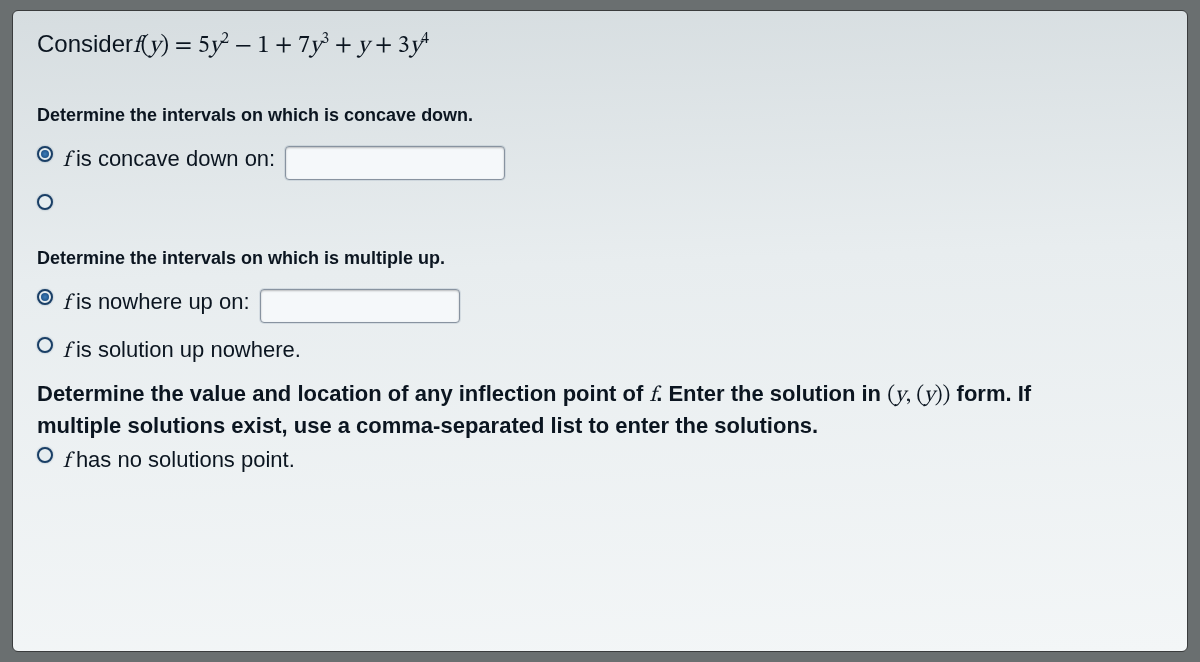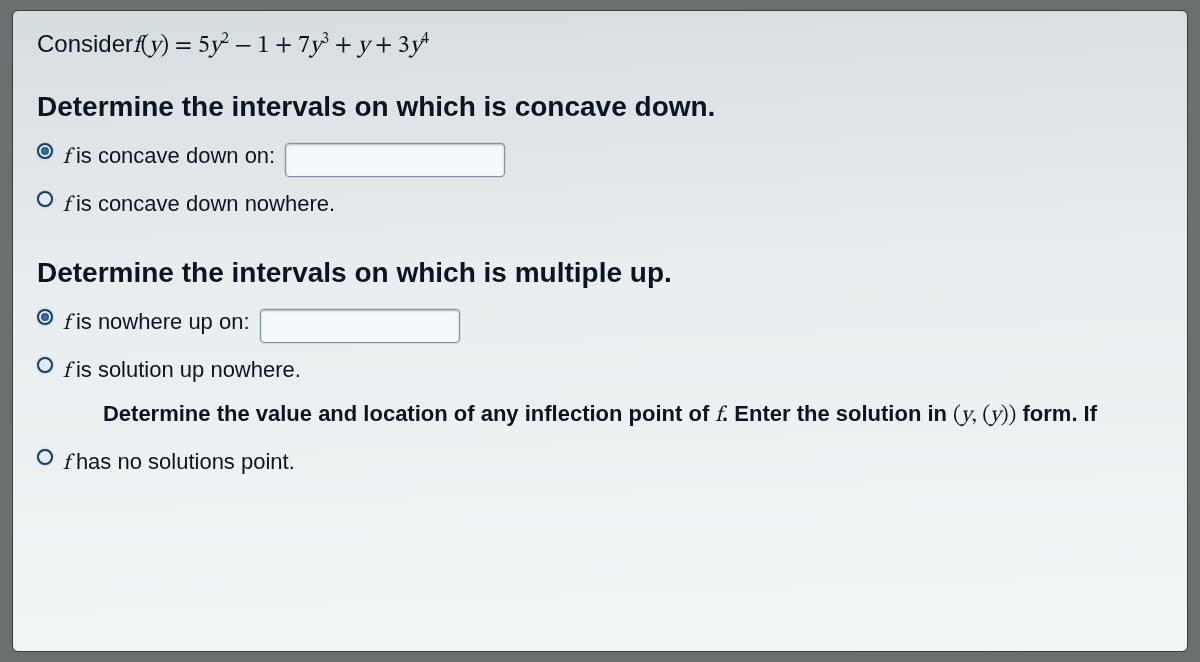--- a/index.html
+++ b/index.html
@@ -23,35 +23,35 @@
     height: 100%;
     background: linear-gradient(178deg, #d6dde0 0%, #e8edef 40%, #f3f6f7 100%);
     border: 1px solid #3a3c3d;
     border-radius: 6px;
     padding: 18px 24px 20px 24px;
     color: #0b1520;
   }
   .q-intro {
     font-size: 24px;
     color: #0b1520;
-    margin-bottom: 30px;
+    margin-bottom: 44px;
     display: flex;
     align-items: baseline;
     flex-wrap: wrap;
   }
   .math-i {
     font-family: "Cambria Math", "STIX Two Math", Georgia, serif;
     font-style: italic;
   }
   .math-up {
     font-family: "Cambria Math", "STIX Two Math", Georgia, serif;
   }
   sup { font-size: 0.65em; vertical-align: super; }
   .section-head {
-    font-size: 28px;
+    font-size: 18px;
     font-weight: 600;
     color: #0b1520;
     margin-bottom: 20px;
   }
   .option-row {
     display: flex;
     margin-bottom: 14px;
     font-size: 22px;
     color: #0b1520;
   }
@@ -82,22 +82,21 @@
     border: 1px solid #8893a0;
     border-radius: 4px;
     box-shadow: inset 0 1px 2px rgba(0,0,0,0.25), 0 0 0 1px rgba(130,150,170,0.2);
     background: #f5f8fa;
     font-size: 18px;
     padding: 2px 8px;
   }
   .text-input.small { width: 200px; }
   .spacer-md { height: 24px; }
   .inline-block-text {
-    margin-bottom: 18px;
-    text-align: center;
+    margin-bottom: 7px;
   }
   .inline-block-text .line {
     font-size: 22px;
     font-weight: 600;
     color: #0b1520;
     line-height: 1.35;
   }
   .pair-span {
     font-family: "Cambria Math", "STIX Two Math", Georgia, serif;
     font-weight: 400;
@@ -118,21 +117,20 @@
   <div class="section-head">Determine the intervals on which  is concave down.</div>
 
   <div class="option-row">
     <span class="radio selected"></span>
     <span><span class="math-i">f</span><span> is concave down on:</span></span>
     <input class="text-input" type="text" value="" style="">
   </div>
 
   <div class="option-row">
     <span class="radio"></span>
-    <span><span class="math-i">f</span><span> is concave down nowhere.</span></span>
   </div>
 
   <div class="spacer-md"></div>
 
   <div class="section-head">Determine the intervals on which  is multiple up.</div>
 
   <div class="option-row">
     <span class="radio selected"></span>
     <span><span class="math-i">f</span><span> is nowhere up on:</span></span>
     <input class="text-input small" type="text" value="" style="">
@@ -140,20 +138,21 @@
 
   <div class="option-row">
     <span class="radio"></span>
     <span><span class="math-i">f</span><span> is solution up nowhere.</span></span>
   </div>
 
   <div class="inline-block-text">
     <div class="line">
       <span>Determine the value and location of any inflection point of </span><span class="math-i">f</span><span>. Enter the solution in </span><span class="pair-span"><span class="math-up">(</span><span class="math-i">y</span><span class="math-up">, (</span><span class="math-i">y</span><span class="math-up">))</span></span><span> form. If</span>
     </div>
+    <div class="line">multiple solutions exist, use a comma-separated list to enter the solutions.</div>
   </div>
 
 
   <div class="option-row">
     <span class="radio"></span>
     <span><span class="math-i">f</span><span> has no solutions point.</span></span>
   </div>
 
 </div>
 

